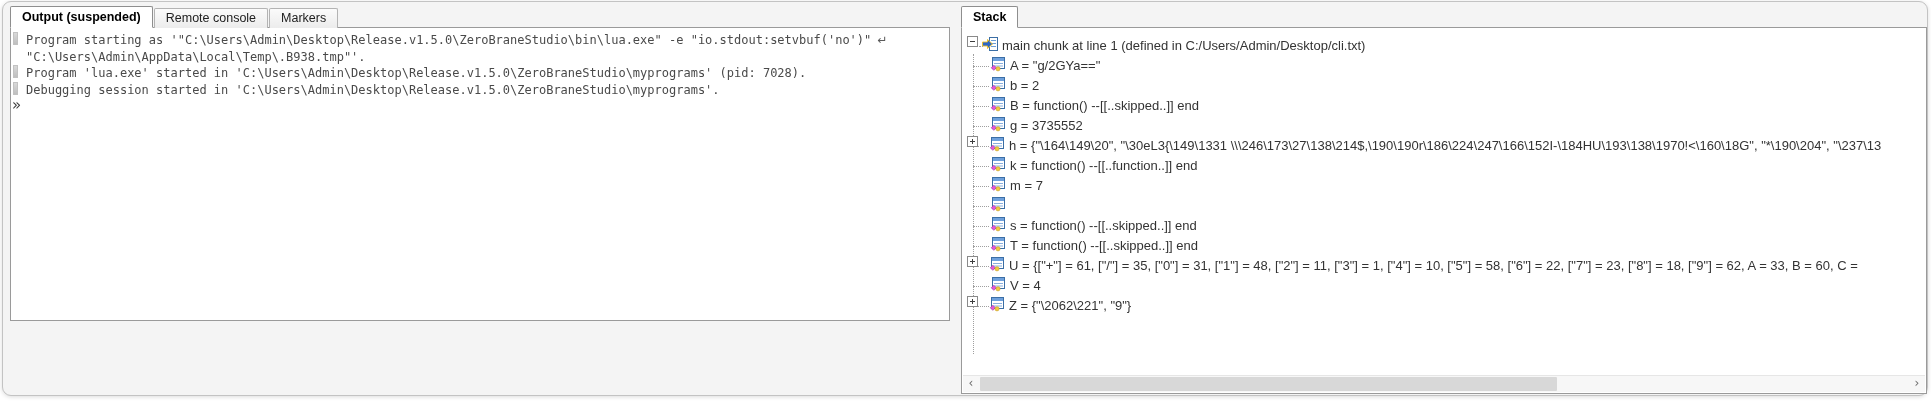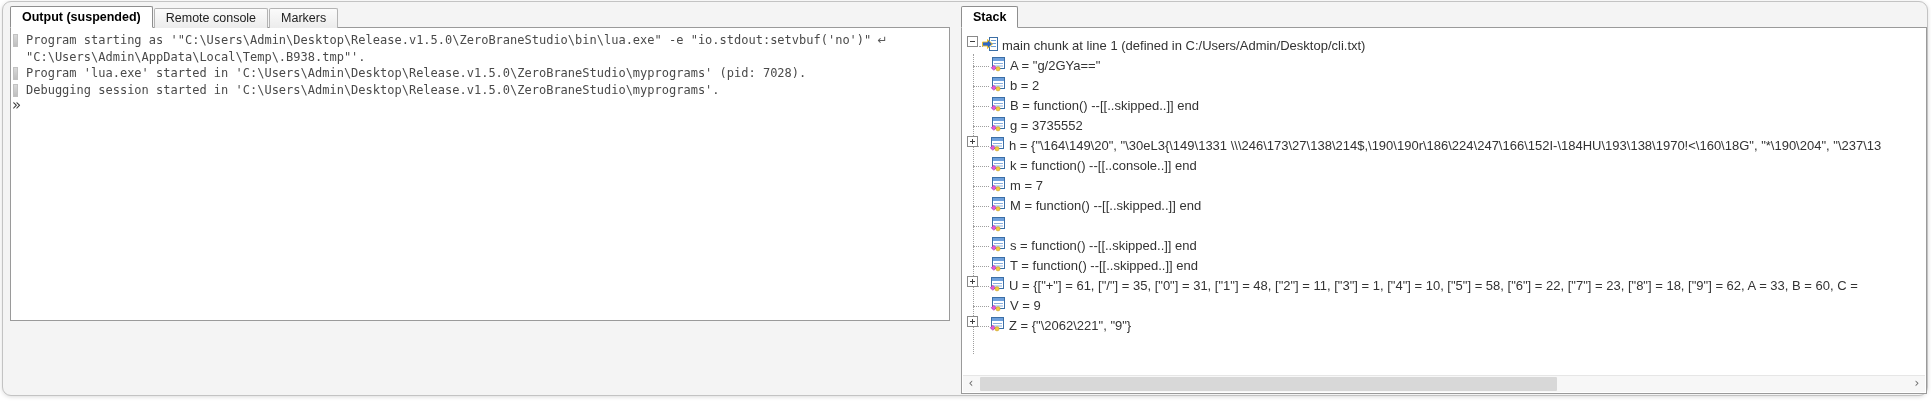--- a/index.html
+++ b/index.html
@@ -36,21 +36,21 @@
 
   
   .content {
     position:absolute; left:0; top:21px; right:0; bottom:0;
     background:#ffffff; border:1px solid #9a9a9a;
     overflow:hidden;
   }
 
   
   .output-area { padding:4px 2px 0 2px; font-family:"DejaVu Sans Mono","Liberation Mono",monospace; font-size:12px; color:#4a4a4a; }
-  .out-line { height:16.6px; line-height:16.6px; white-space:pre; display:flex; align-items:center; }
+  .out-line { height:16.6px; line-height:16.6px; white-space:pre; display:flex; }
   .out-marker { flex:0 0 5px; width:5px; height:13px; margin-right:8px; background:linear-gradient(#d9d9d9,#bfbfbf); border:1px solid #c2c2c2; }
   .out-marker.hidden { visibility:hidden; }
   .out-text { white-space:pre; }
   .wrap-mark { font-family:"DejaVu Sans",sans-serif; color:#5a5a5a; margin-left:6px; font-size:12px; }
   .prompt-line { height:16.6px; line-height:15px; font-size:15px; color:#3a3a3a; padding-left:1px; font-family:"DejaVu Sans",sans-serif; }
 
   
   .stack-rows { position:absolute; left:0; top:0; right:0; bottom:18px; padding-top:8px; overflow:hidden; }
   .tree-vline { position:absolute; left:11px; top:26px; height:300px; border-left:1px dotted #9f9f9f; }
   .srow { position:relative; height:20px; line-height:20px; white-space:pre; font-size:13px; color:#333; display:flex; }
@@ -152,37 +152,29 @@
                 <rect x="2" y="10" width="3.6" height="3.6" fill="#e25ad8" stroke="#a52f9b" stroke-width="0.6" transform="rotate(45 3.8 11.8)"></rect>
                 <circle cx="8" cy="12.8" r="2.1" fill="#f3c73f" stroke="#c69d1e" stroke-width="0.6"></circle>
               </svg></span><span class="stext">h = {"\164\149\20", "\30eL3{\149\1331 \\\246\173\27\138\214$,\190\190r\186\224\247\166\152I-\184HU\193\138\1970!&lt;\160\18G", "*\190\204", "\237\13</span></div>
           <div class="srow child noexp"><span class="hline"></span><span class="sicon"><svg width="16" height="16" viewBox="0 0 16 16">
                 <rect x="2.5" y="1.5" width="12" height="11" fill="#ffffff" stroke="#3b6ea5"></rect>
                 <rect x="3" y="2" width="11" height="3" fill="#6ea0dc"></rect>
                 <line x1="4" y1="7.5" x2="13" y2="7.5" stroke="#88aede"></line>
                 <line x1="4" y1="10" x2="13" y2="10" stroke="#88aede"></line>
                 <rect x="2" y="10" width="3.6" height="3.6" fill="#e25ad8" stroke="#a52f9b" stroke-width="0.6" transform="rotate(45 3.8 11.8)"></rect>
                 <circle cx="8" cy="12.8" r="2.1" fill="#f3c73f" stroke="#c69d1e" stroke-width="0.6"></circle>
-              </svg></span><span class="stext">k = function() --[[..console..]] end</span></div>
+              </svg></span><span class="stext">k = function() --[[..function..]] end</span></div>
           <div class="srow child noexp"><span class="hline"></span><span class="sicon"><svg width="16" height="16" viewBox="0 0 16 16">
                 <rect x="2.5" y="1.5" width="12" height="11" fill="#ffffff" stroke="#3b6ea5"></rect>
                 <rect x="3" y="2" width="11" height="3" fill="#6ea0dc"></rect>
                 <line x1="4" y1="7.5" x2="13" y2="7.5" stroke="#88aede"></line>
                 <line x1="4" y1="10" x2="13" y2="10" stroke="#88aede"></line>
                 <rect x="2" y="10" width="3.6" height="3.6" fill="#e25ad8" stroke="#a52f9b" stroke-width="0.6" transform="rotate(45 3.8 11.8)"></rect>
                 <circle cx="8" cy="12.8" r="2.1" fill="#f3c73f" stroke="#c69d1e" stroke-width="0.6"></circle>
               </svg></span><span class="stext">m = 7</span></div>
-          <div class="srow child noexp"><span class="hline"></span><span class="sicon"><svg width="16" height="16" viewBox="0 0 16 16">
-                <rect x="2.5" y="1.5" width="12" height="11" fill="#ffffff" stroke="#3b6ea5"></rect>
-                <rect x="3" y="2" width="11" height="3" fill="#6ea0dc"></rect>
-                <line x1="4" y1="7.5" x2="13" y2="7.5" stroke="#88aede"></line>
-                <line x1="4" y1="10" x2="13" y2="10" stroke="#88aede"></line>
-                <rect x="2" y="10" width="3.6" height="3.6" fill="#e25ad8" stroke="#a52f9b" stroke-width="0.6" transform="rotate(45 3.8 11.8)"></rect>
-                <circle cx="8" cy="12.8" r="2.1" fill="#f3c73f" stroke="#c69d1e" stroke-width="0.6"></circle>
-              </svg></span><span class="stext">M = function() --[[..skipped..]] end</span></div>
           <div class="srow child noexp"><span class="hline"></span><span class="sicon"><svg width="16" height="16" viewBox="0 0 16 16">
                 <rect x="2.5" y="1.5" width="12" height="11" fill="#ffffff" stroke="#3b6ea5"></rect>
                 <rect x="3" y="2" width="11" height="3" fill="#6ea0dc"></rect>
                 <line x1="4" y1="7.5" x2="13" y2="7.5" stroke="#88aede"></line>
                 <line x1="4" y1="10" x2="13" y2="10" stroke="#88aede"></line>
                 <rect x="2" y="10" width="3.6" height="3.6" fill="#e25ad8" stroke="#a52f9b" stroke-width="0.6" transform="rotate(45 3.8 11.8)"></rect>
                 <circle cx="8" cy="12.8" r="2.1" fill="#f3c73f" stroke="#c69d1e" stroke-width="0.6"></circle>
               </svg></span></div>
           <div class="srow child noexp"><span class="hline"></span><span class="sicon"><svg width="16" height="16" viewBox="0 0 16 16">
                 <rect x="2.5" y="1.5" width="12" height="11" fill="#ffffff" stroke="#3b6ea5"></rect>
@@ -208,21 +200,21 @@
                 <rect x="2" y="10" width="3.6" height="3.6" fill="#e25ad8" stroke="#a52f9b" stroke-width="0.6" transform="rotate(45 3.8 11.8)"></rect>
                 <circle cx="8" cy="12.8" r="2.1" fill="#f3c73f" stroke="#c69d1e" stroke-width="0.6"></circle>
               </svg></span><span class="stext">U = {["+"] = 61, ["/"] = 35, ["0"] = 31, ["1"] = 48, ["2"] = 11, ["3"] = 1, ["4"] = 10, ["5"] = 58, ["6"] = 22, ["7"] = 23, ["8"] = 18, ["9"] = 62, A = 33, B = 60, C = </span></div>
           <div class="srow child noexp"><span class="hline"></span><span class="sicon"><svg width="16" height="16" viewBox="0 0 16 16">
                 <rect x="2.5" y="1.5" width="12" height="11" fill="#ffffff" stroke="#3b6ea5"></rect>
                 <rect x="3" y="2" width="11" height="3" fill="#6ea0dc"></rect>
                 <line x1="4" y1="7.5" x2="13" y2="7.5" stroke="#88aede"></line>
                 <line x1="4" y1="10" x2="13" y2="10" stroke="#88aede"></line>
                 <rect x="2" y="10" width="3.6" height="3.6" fill="#e25ad8" stroke="#a52f9b" stroke-width="0.6" transform="rotate(45 3.8 11.8)"></rect>
                 <circle cx="8" cy="12.8" r="2.1" fill="#f3c73f" stroke="#c69d1e" stroke-width="0.6"></circle>
-              </svg></span><span class="stext">V = 9</span></div>
+              </svg></span><span class="stext">V = 4</span></div>
           <div class="srow child"><span class="hline"></span><span class="exp plus"></span><span class="sicon"><svg width="16" height="16" viewBox="0 0 16 16">
                 <rect x="2.5" y="1.5" width="12" height="11" fill="#ffffff" stroke="#3b6ea5"></rect>
                 <rect x="3" y="2" width="11" height="3" fill="#6ea0dc"></rect>
                 <line x1="4" y1="7.5" x2="13" y2="7.5" stroke="#88aede"></line>
                 <line x1="4" y1="10" x2="13" y2="10" stroke="#88aede"></line>
                 <rect x="2" y="10" width="3.6" height="3.6" fill="#e25ad8" stroke="#a52f9b" stroke-width="0.6" transform="rotate(45 3.8 11.8)"></rect>
                 <circle cx="8" cy="12.8" r="2.1" fill="#f3c73f" stroke="#c69d1e" stroke-width="0.6"></circle>
               </svg></span><span class="stext">Z = {"\2062\221", "9"}</span></div>
         </div>
       <div class="hscroll">

